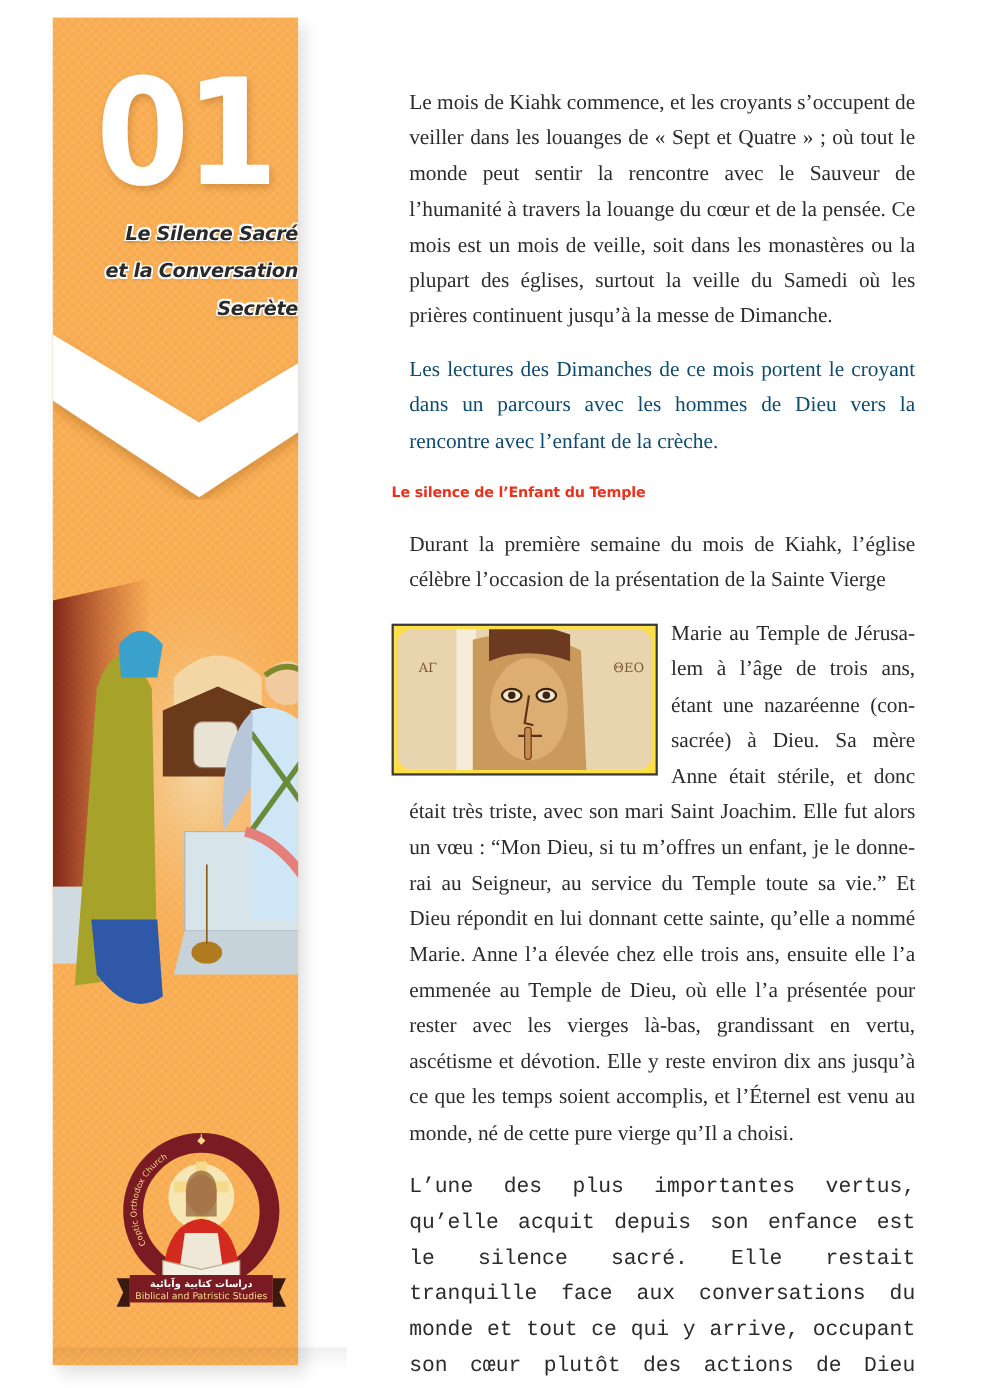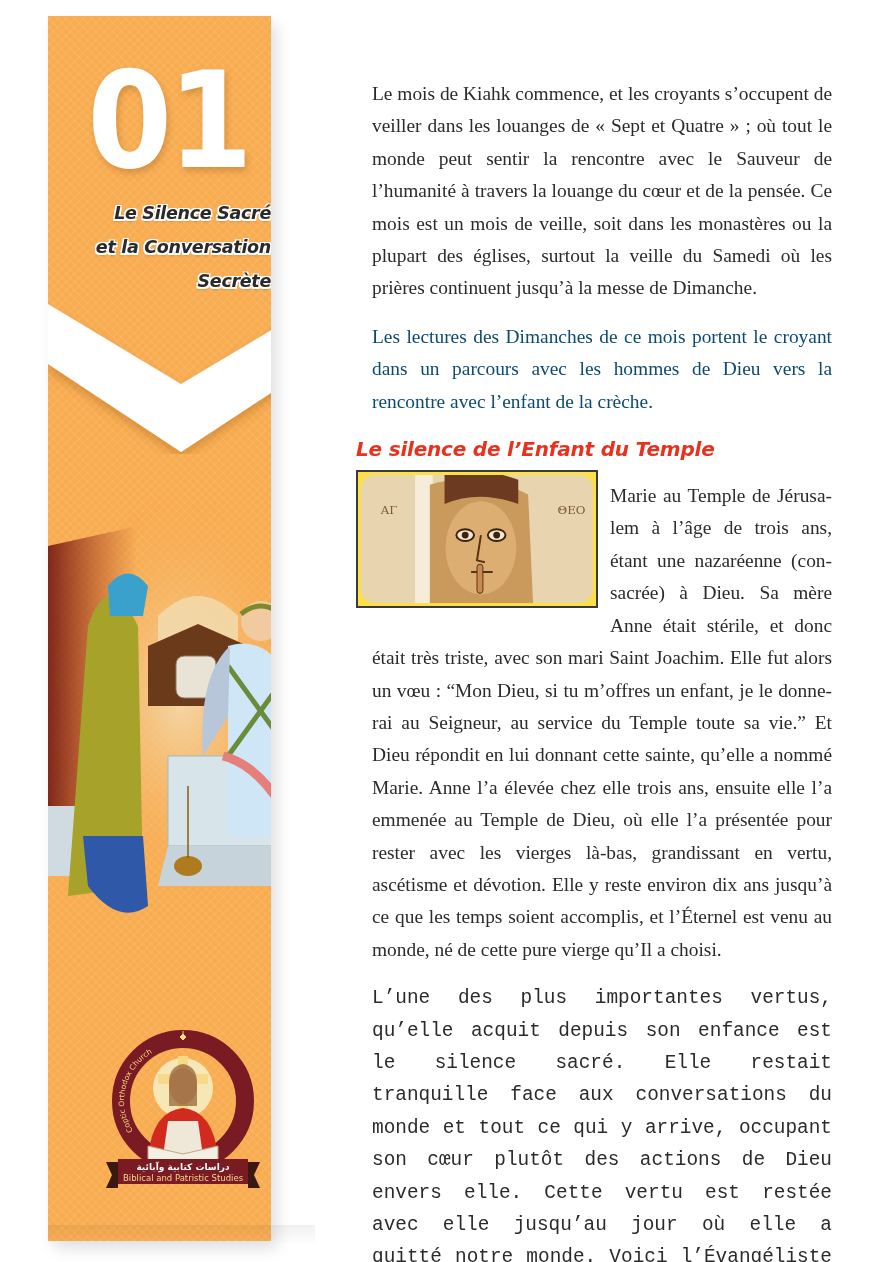--- a/index.html
+++ b/index.html
@@ -38,22 +38,22 @@
     background: linear-gradient(rgba(0,0,0,0.06), rgba(0,0,0,0));
   }
   .content {
     position: absolute; left: 356px; top: 62px; width: 492px;
     font-size: 19.4px; line-height: 32.4px; color: #2b2b2b; text-align: justify;
     hyphens: manual;
   }
   .content p { margin: 16px; }
   .content p.blue { color: #0c4a6e; }
   .content h2 {
-    margin: 6px 0 0 0; font-family: "DejaVu Sans", sans-serif; font-style: italic; font-weight: bold;
-    color: #e8321e; font-size: 20px; line-height: 30px; letter-spacing: -0.2px;
+    margin: 6px 0 0 0; font-family: "DejaVu Sans", sans-serif; font-weight: bold;
+    color: #e8321e; font-size: 13px; line-height: 30px; letter-spacing: -0.2px;
   }
   .figure {
     float: left; width: 242px; height: 138px; margin: 6px 12px 2px 0;
     border: 2px solid #3a3a3a; background: #fde047; box-sizing: border-box; padding: 3px;
   }
   .figure svg { display: block; width: 100%; height: 100%; border-radius: 14px; }
   .para-gap { margin-top: 8px !important; font-family: Liberation Mono, monospace; }
 </style>
 </head>
 <body>
@@ -128,20 +128,21 @@
     <text font-family="DejaVu Sans, sans-serif" font-size="7.5" fill="#f6d98a"><textPath href="#arcL">Coptic Orthodox Church</textPath></text>
     <path d="M85,8 l3,3 -3,3 -3,-3z M85,8 v-3" fill="#f6d98a" stroke="#f6d98a"></path>
   </svg>
 </div>
 <div class="page-shadow-bottom"></div>
 
 <div class="content">
   <p>Le mois de Kiahk commence, et les croyants s’occupent de veiller dans les louanges de « Sept et Quatre » ; où tout le monde peut sentir la rencontre avec le Sauveur de l’humanité à travers la louange du cœur et de la pensée. Ce mois est un mois de veille, soit dans les monastères ou la plupart des églises, surtout la veille du Samedi où les prières continuent jusqu’à la messe de Dimanche.</p>
   <p class="blue">Les lectures des Dimanches de ce mois portent le croyant dans un parcours avec les hommes de Dieu vers la rencontre avec l’enfant de la crèche.</p>
   <h2>Le silence de l’Enfant du Temple</h2>
+  <p>Durant la première semaine du mois de Kiahk, l’église célèbre l’occasion de la présentation de la Sainte Vierge</p>
   <div class="figure">
     <svg viewBox="0 0 236 132" preserveAspectRatio="none">
       <rect width="236" height="132" fill="#e9d4b0"></rect>
       <rect x="55" y="0" width="18" height="132" fill="#f5ecd9"></rect>
       <path d="M70,10 Q120,-5 170,20 L175,132 L70,132 Z" fill="#c99a5c"></path>
       <path d="M85,0 Q120,-10 160,5 L160,30 Q120,15 85,30 Z" fill="#6b3a20"></path>
       <ellipse cx="122" cy="75" rx="36" ry="48" fill="#dcae72"></ellipse>
       <ellipse cx="106" cy="62" rx="9" ry="6" fill="#f3e6cc" stroke="#3a2410" stroke-width="2"></ellipse>
       <ellipse cx="138" cy="62" rx="9" ry="6" fill="#f3e6cc" stroke="#3a2410" stroke-width="2"></ellipse>
       <circle cx="106" cy="62" r="3.5" fill="#3a2410"></circle>

